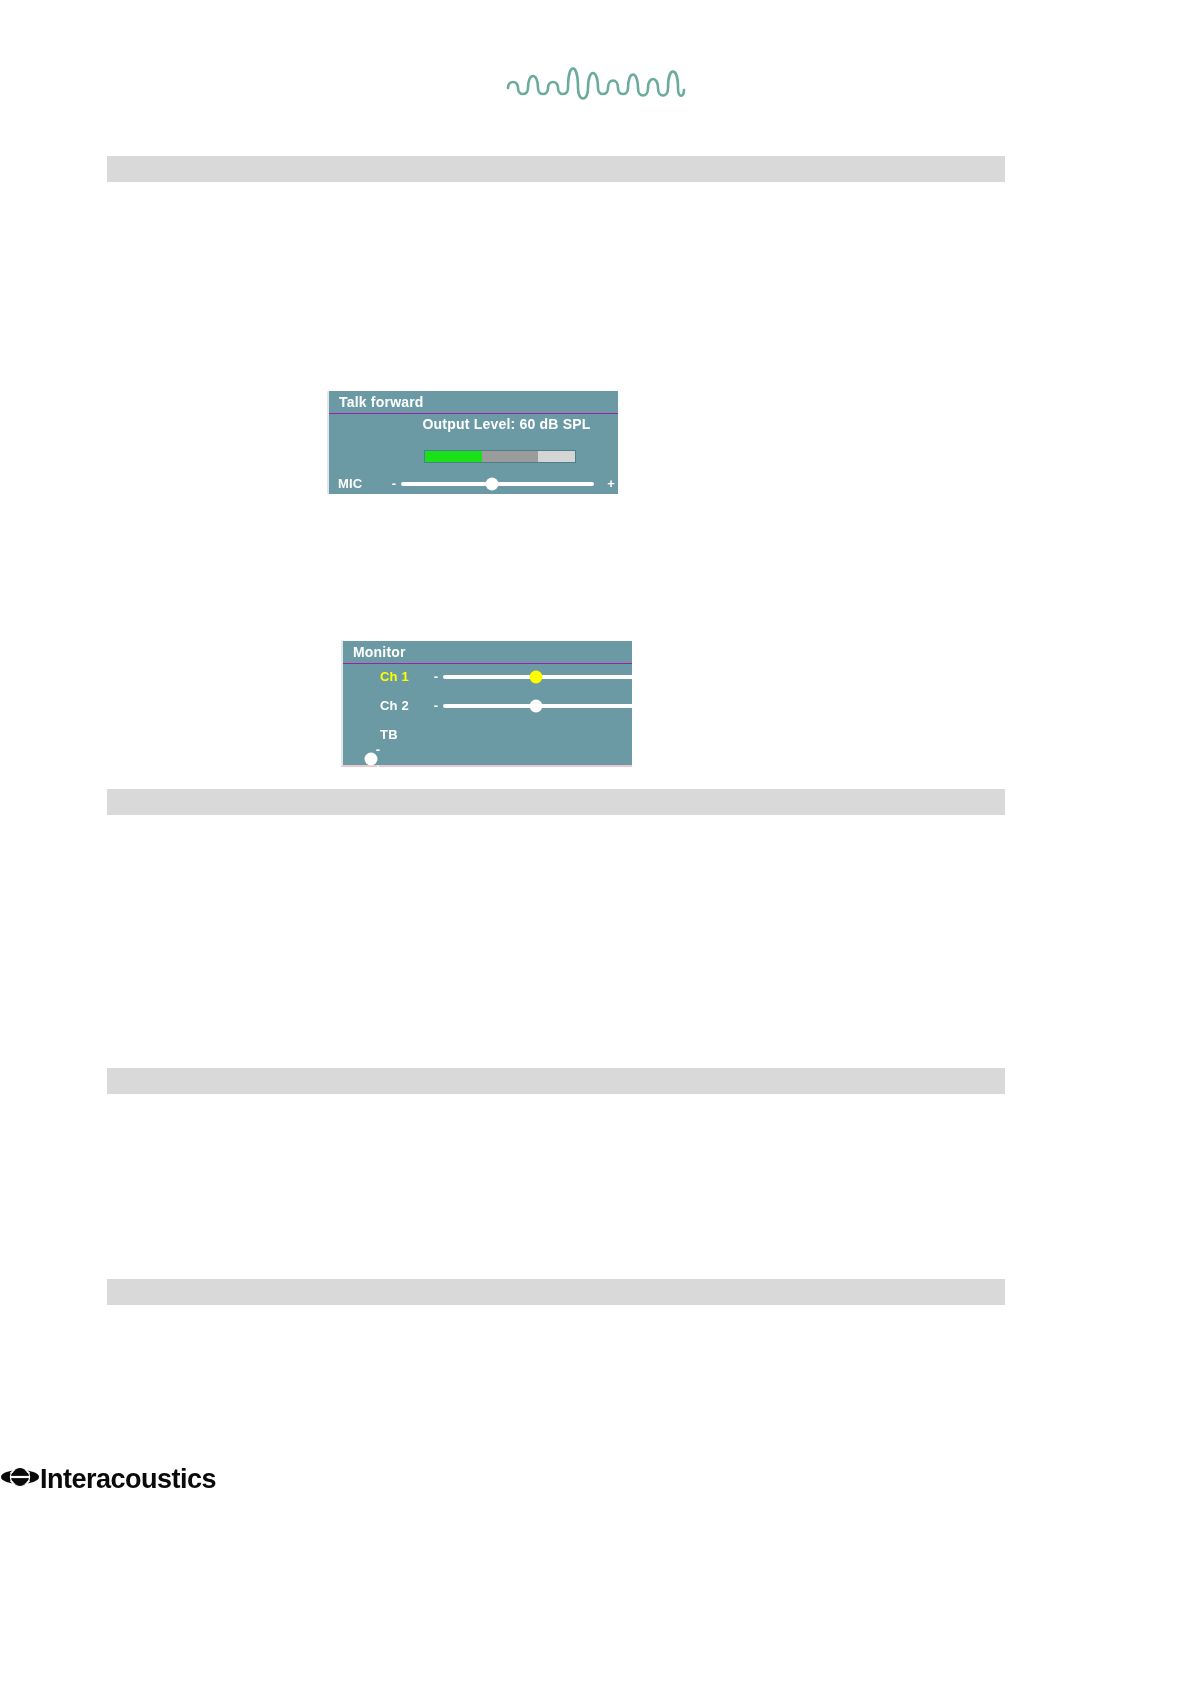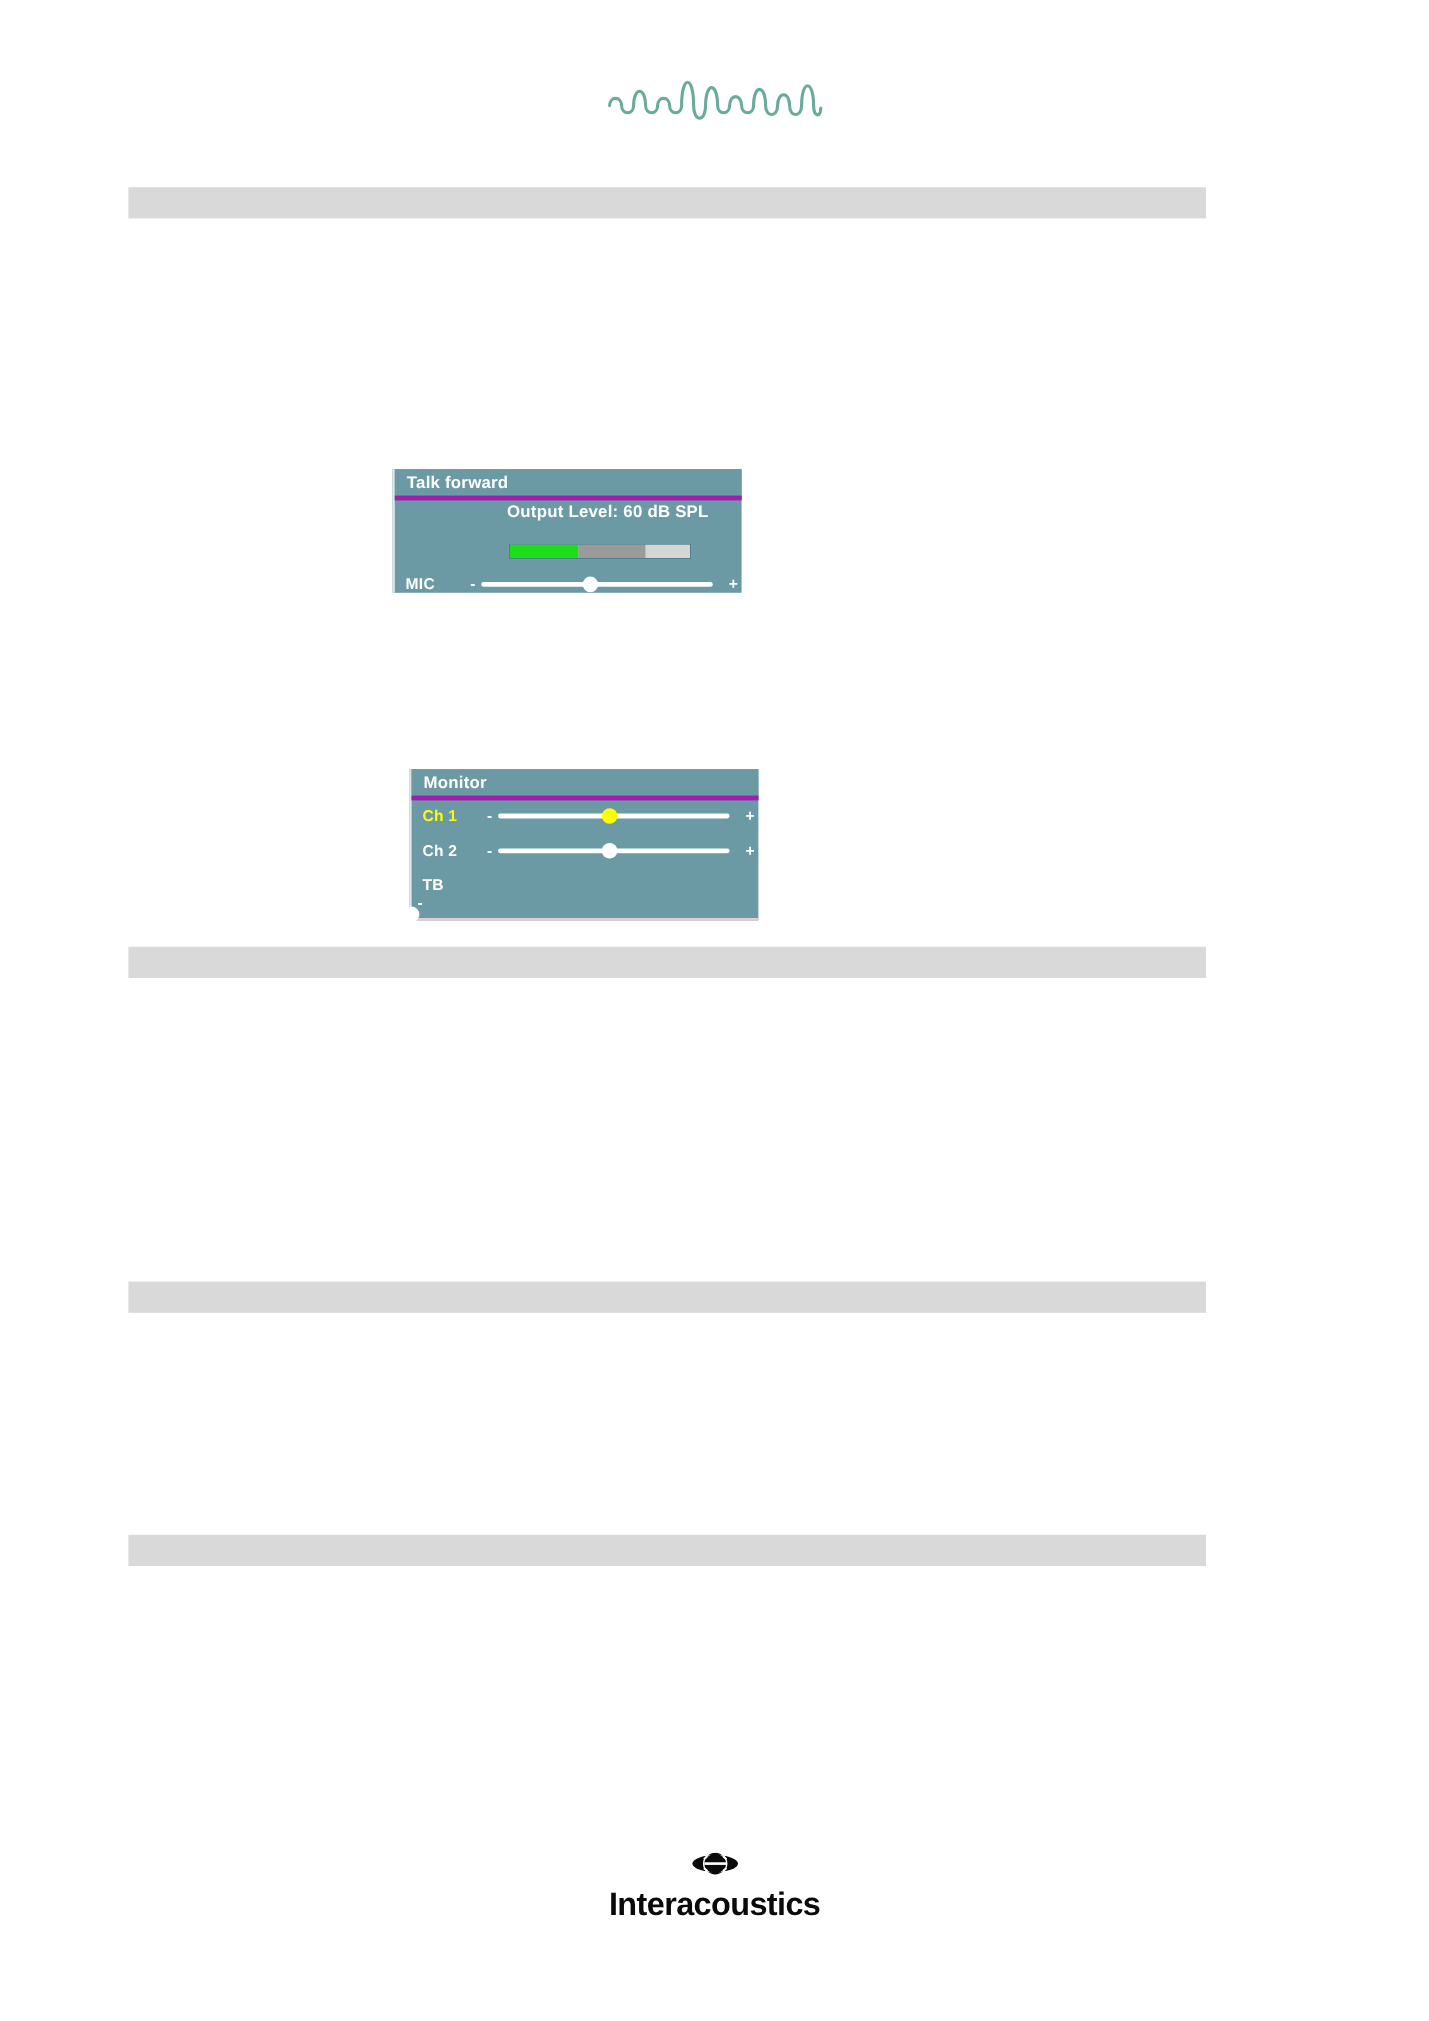--- a/index.html
+++ b/index.html
@@ -48,21 +48,21 @@
     box-sizing: border-box;
   }
   .panel-title {
     color: #ffffff;
     font-size: 14px;
     font-weight: bold;
     font-family: "Liberation Sans", sans-serif;
     letter-spacing: 0.2px;
     padding: 4px 0 3px 10px;
     background: #6b9aa5;
-    border-bottom: 4px solid #a21caf;
+    border-bottom: 1px solid #a21caf;
     line-height: 15px;
   }
 
   
   #talk-forward-panel {
     left: 327px;
     top: 391px;
     width: 291px;
     height: 103px;
     border-left: 2px solid #dfe9ec;
@@ -167,34 +167,34 @@
   #monitor-panel {
     left: 327px;
     top: 641px;
     width: 291px;
     height: 126px;
     border-left: 2px solid #dfe9ec;
     border-bottom: 2px solid #e8c9cd;
     margin-left: 14px;
   }
   .monitor-body { position: relative; height: 100px; }
-  .monitor-body .slider-row { height: 28px; }
+  .monitor-body .slider-row { height: 28px; padding-left: 28px; }
   #mon-row-0 { top: 5px; }
   #mon-row-1 { top: 34px; }
   #mon-row-2 { top: 63px; flex-direction: column; }
   .monitor-body .slider-track-wrap { margin-right: 10px; }
 
   
   .footer-logo {
     position: absolute;
     left: 0;
-    top: 1541px;
+    top: 1464px;
     width: 1191px;
     display: flex;
-    flex-direction: column;
+    flex-direction: row;
     align-items: center;
   }
   .footer-mark { margin-bottom: 2px; }
   .footer-name {
     font-family: "Liberation Sans", sans-serif;
     font-size: 27px;
     font-weight: bold;
     color: #0a0a0a;
     letter-spacing: -0.5px;
   }

